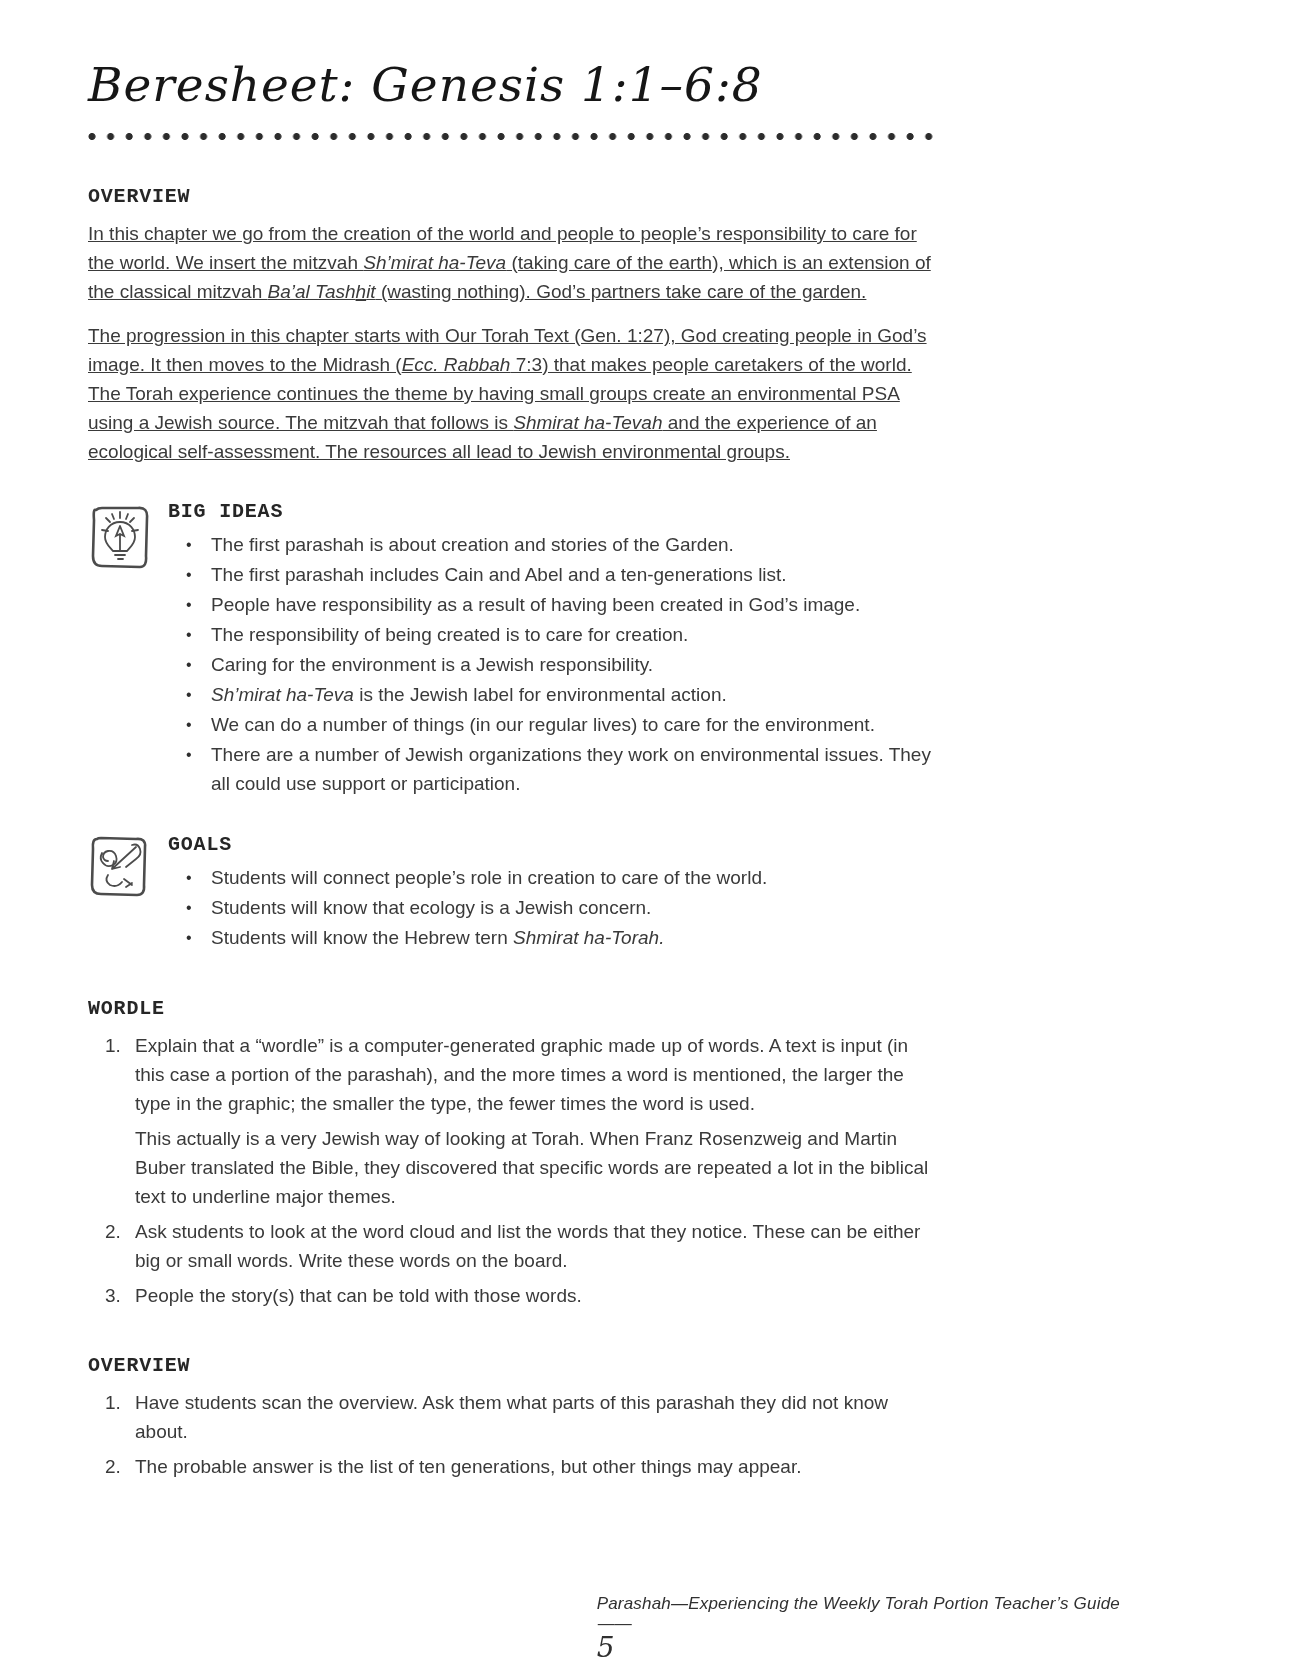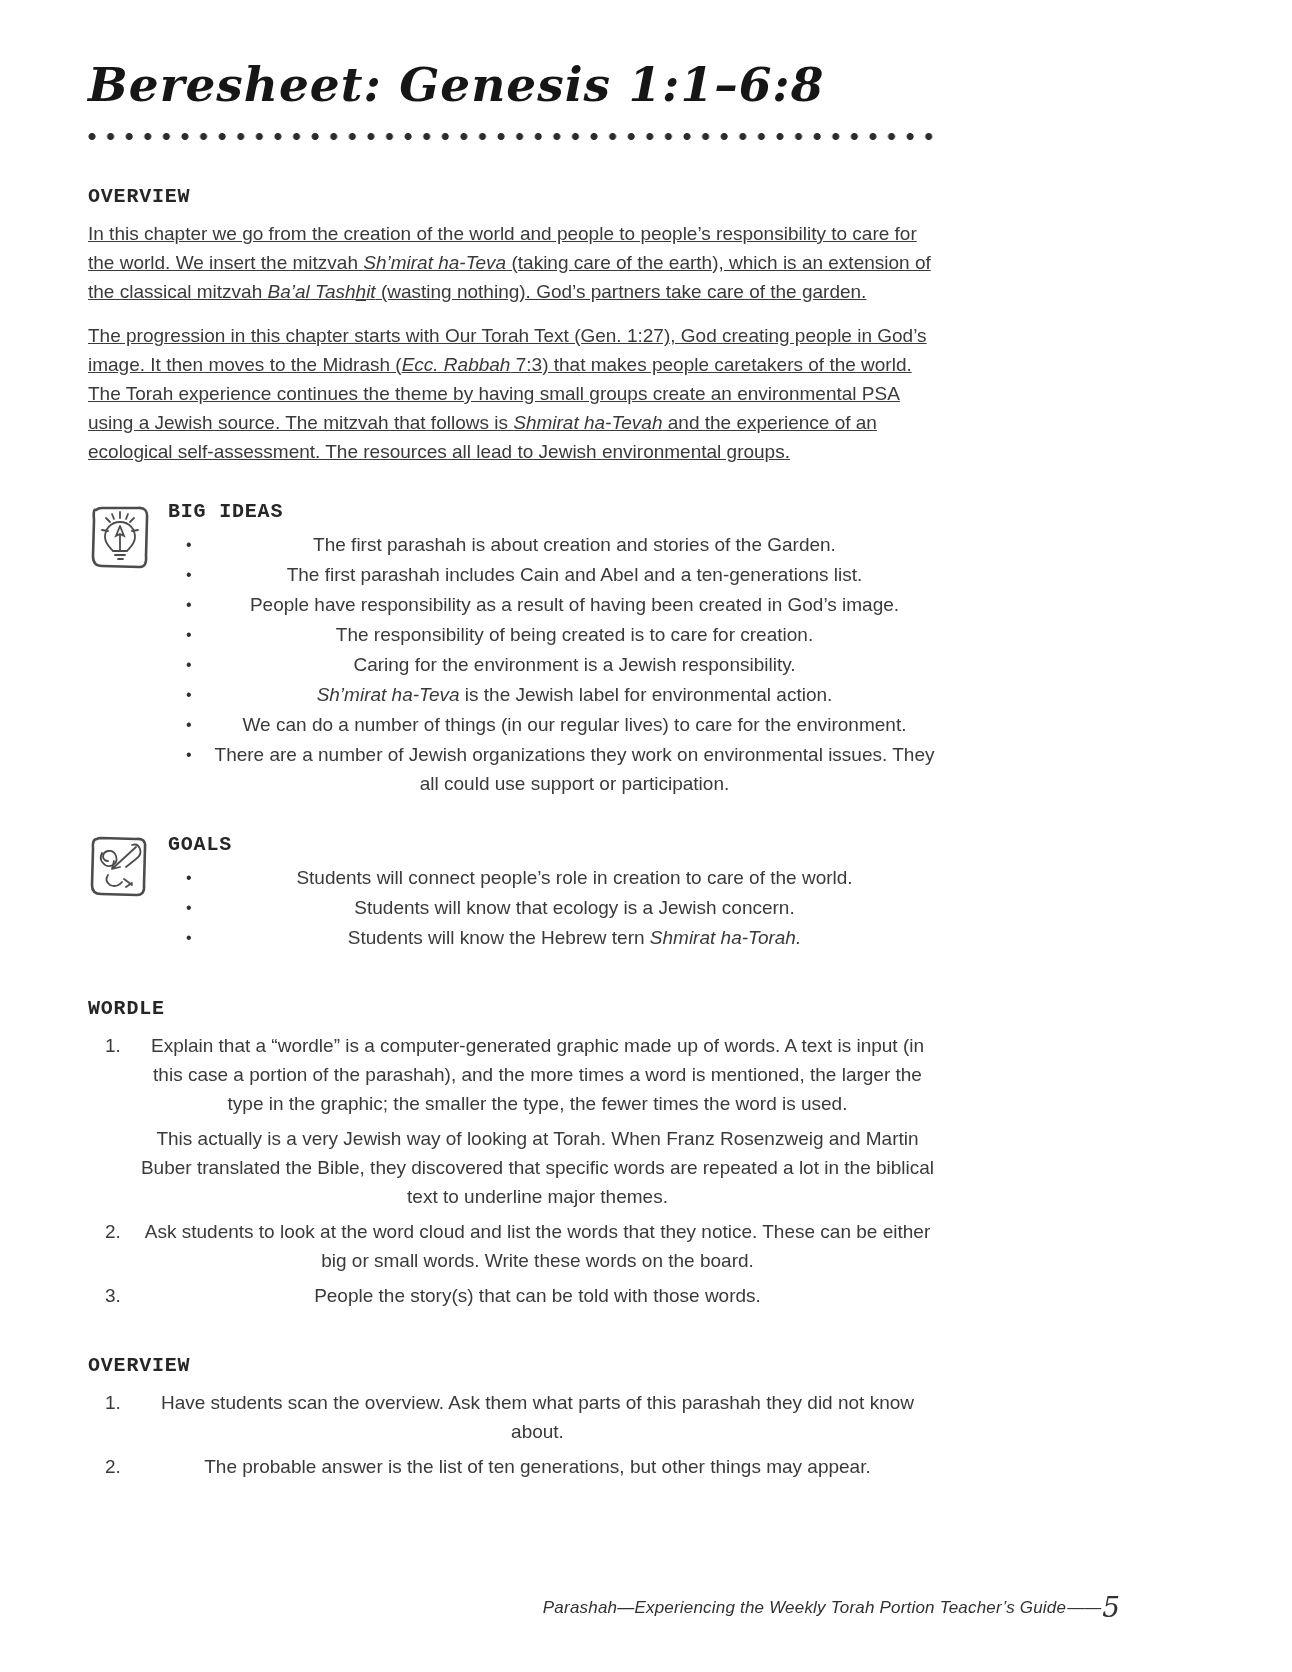--- a/index.html
+++ b/index.html
@@ -10,21 +10,21 @@
     overflow:hidden;
     background:#ffffff;
     font-family:"Liberation Sans","DejaVu Sans",sans-serif;
     color:#3a3a3a;
   }
   .content{padding:58px 352px 0 88px;}
   h1{
     margin:0;
     font-family:"DejaVu Serif",serif;
     font-style:italic;
-    font-weight:700;
+    font-weight:400;
     font-size:47px;
     line-height:1.15;
     letter-spacing:1px;
     color:#161616;
   }
   .dotted{
     margin-top:20px;
     height:9px;width:846px;
     background-image:radial-gradient(circle at 4px 4.5px,#2c2c2c 3.1px,transparent 3.9px);
     background-size:18.6px 9px;
@@ -48,34 +48,35 @@
   .it{font-style:italic;}
   .un{text-decoration:underline;text-underline-offset:2px;}
   
   .iconed{display:flex;margin-top:30px;max-width:850px;}
   .icon-col{flex:0 0 80px;padding-top:2px;}
   .body-col{flex:1;}
   .body-col h2{margin:4px 0 7px 0;}
   ul.blist{list-style:none;margin:0;padding:0 0 0 18px;}
   ul.blist li{display:flex;font-size:19px;line-height:29px;margin:0 0 1px 0;}
   .blt{flex:0 0 25px;font-size:16px;color:#2e2e2e;}
-  .btxt{flex:1;text-align:center;}
+  .btxt{flex:1;}
   
   ol.nlist{list-style:none;margin:2px 0 0 0;padding:0 0 0 17px;max-width:850px;}
   ol.nlist li{display:flex;font-size:19px;line-height:29px;margin:0 0 6px 0;}
   ol.nlist li.cont{margin-top:2px;}
   .num{flex:0 0 30px;color:#3a3a3a;}
   .sketch{stroke:#4c4c4c;fill:none;stroke-width:2.6;stroke-linecap:round;stroke-linejoin:round;}
   .sketch-thin{stroke:#4c4c4c;fill:none;stroke-width:1.8;stroke-linecap:round;}
   footer{
     position:absolute;
     right:172px;top:1594px;
-    display:flex;align-items:center;
+    display:flex;align-items:flex-start;
     color:#303030;
     white-space:nowrap;
+    flex-direction:column;
   }
   .ftxt{font-style:italic;font-size:17px;letter-spacing:0.2px;}
   .fdash{font-size:17px;margin:0 1px;}
   .fnum{font-family:"DejaVu Serif",serif;font-style:italic;font-size:28px;line-height:1;}
 </style>
 </head>
 <body>
 
 <div class="page">
   <div class="content">

